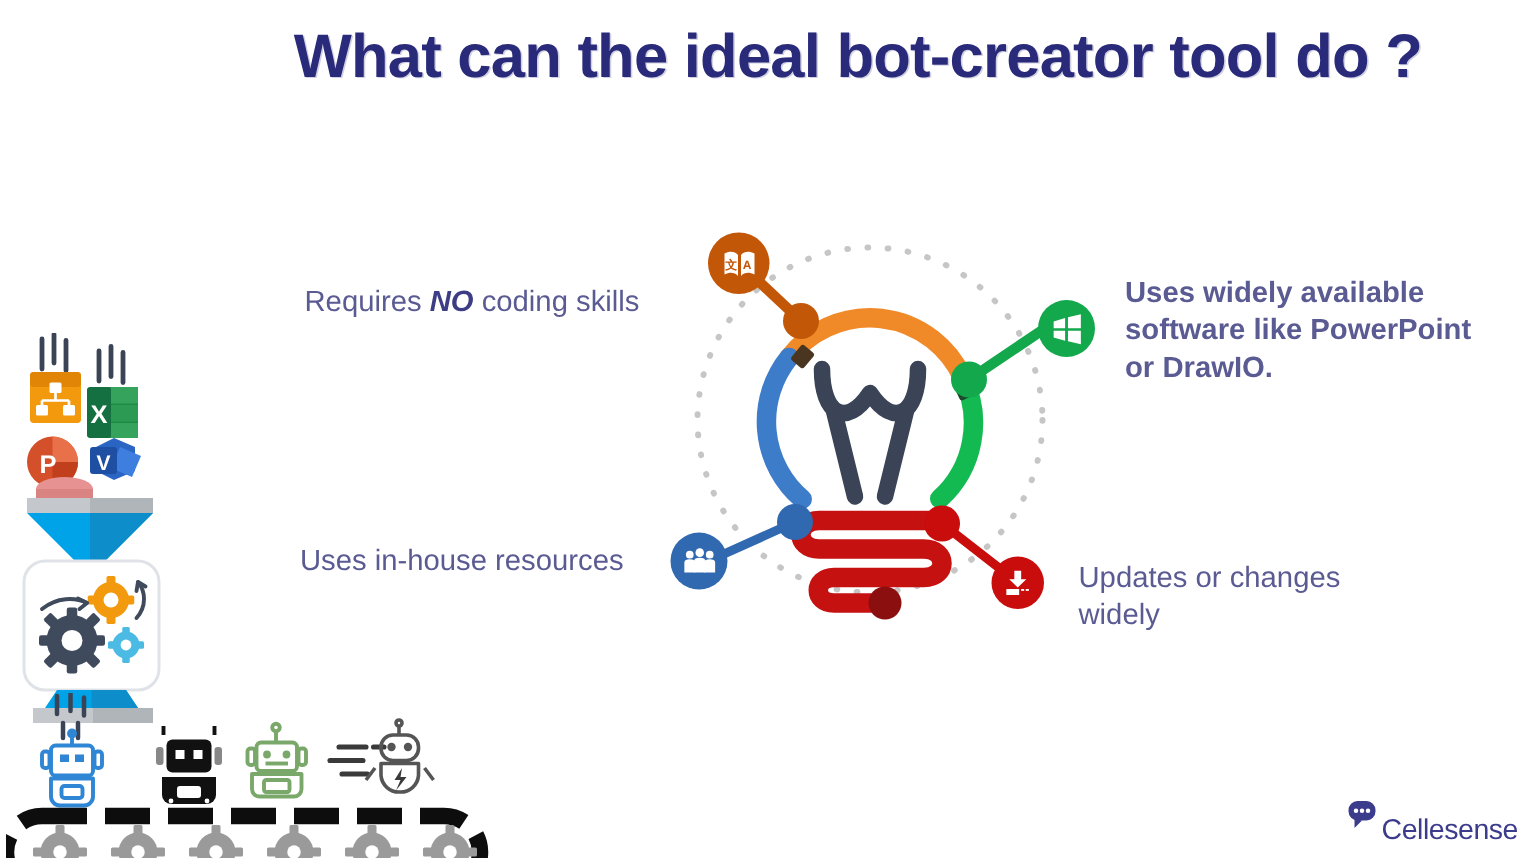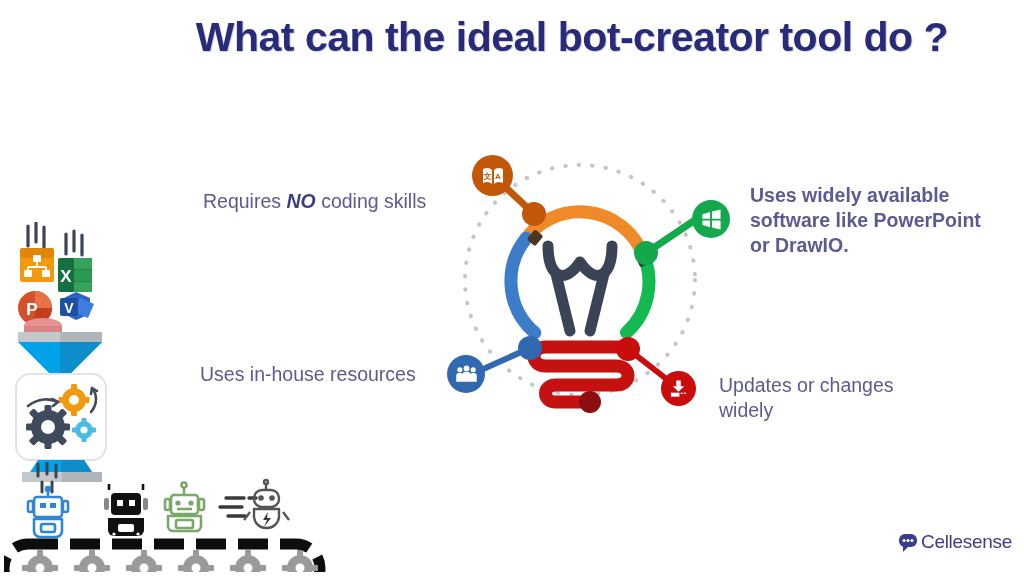--- a/index.html
+++ b/index.html
@@ -92,21 +92,21 @@
     width: 330px;
     height: 110px;
   }
 
   
   #brand-logo {
     position: absolute;
     right: 12px;
     bottom: 12px;
     display: flex;
-    align-items: flex-start;
+    align-items: flex-end;
     gap: 2px;
   }
   #brand-name {
     font-family: "Liberation Sans", sans-serif;
     font-size: 19px;
     color: #3c3c8c;
     letter-spacing: -0.3px;
     line-height: 20px;
   }
 </style>

